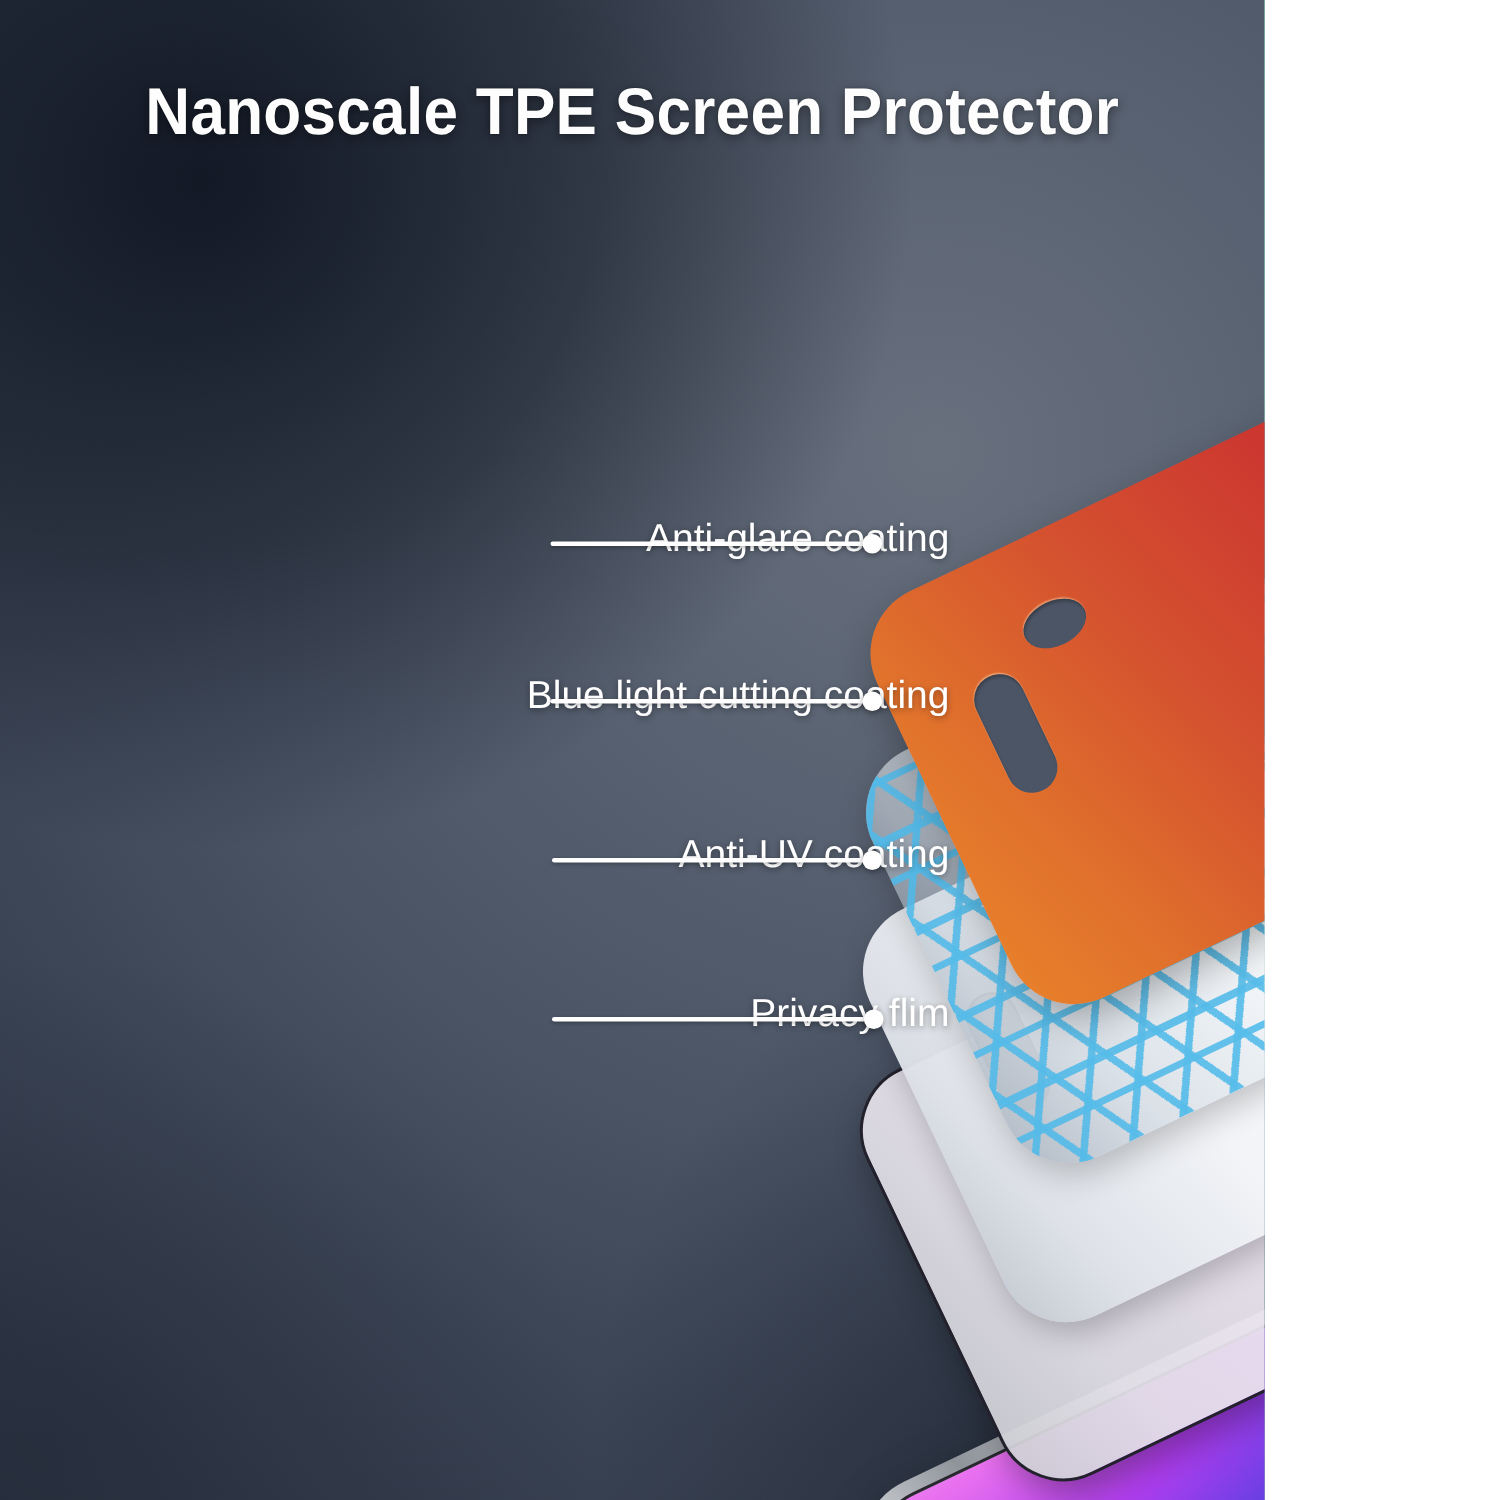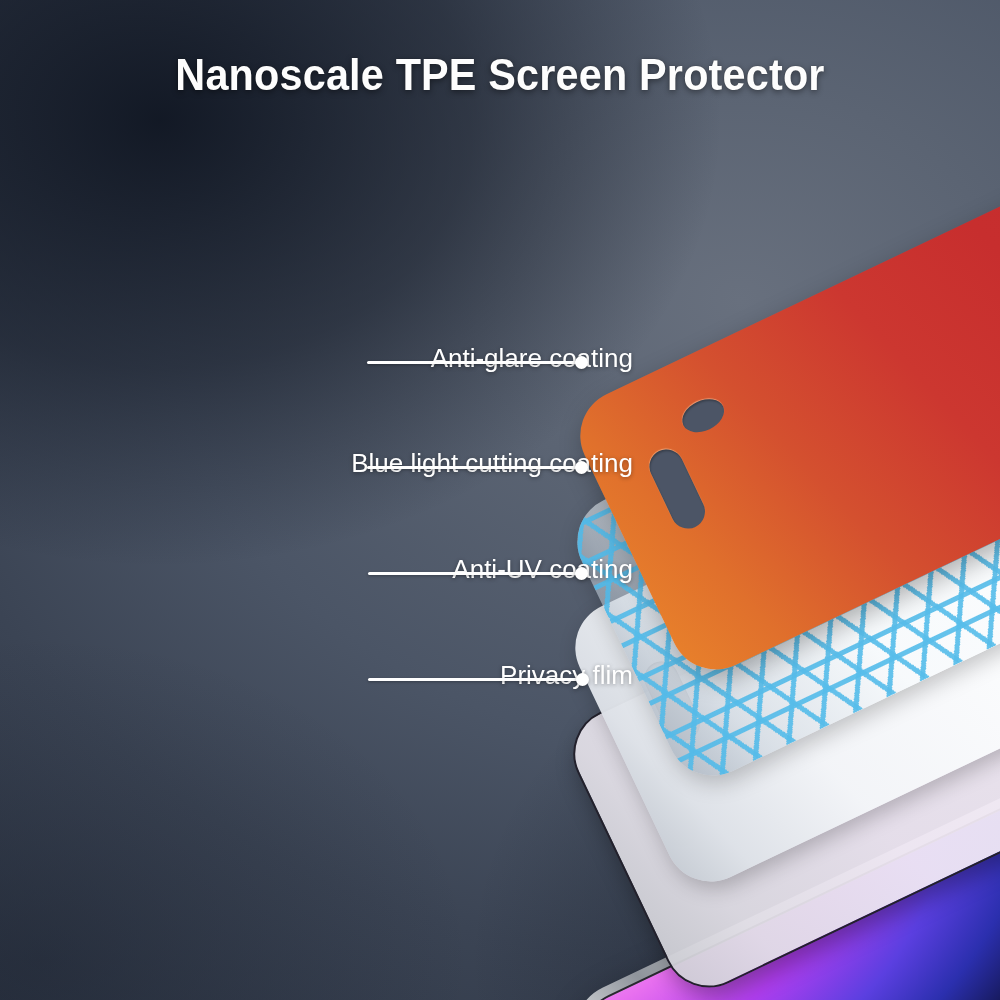--- a/index.html
+++ b/index.html
@@ -4,21 +4,21 @@
 <style>
   * { margin:0; padding:0; box-sizing:border-box; }
   html, body {
     width:1000px; height:1000px;
     font-family:"Liberation Sans", sans-serif;
     overflow:hidden;
   }
 
   
   #stage{
-    position:relative; width:1000px; height:1000px; overflow:hidden;
+    position:relative; width:843px; height:1000px; overflow:hidden;
     background:#0f766e;
   }
   .bg-base{
     position:absolute; inset:0;
     background:
       radial-gradient(120% 95% at 74% 30%, #68707e 0%, #5b6473 22%, #4b5566 48%, #3b4454 70%, #2b3342 100%);
   }
   .bg-vig{
     position:absolute; inset:0;
     background:

